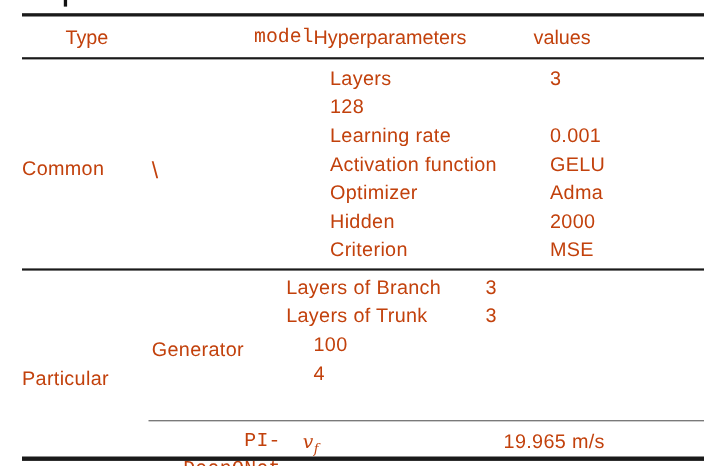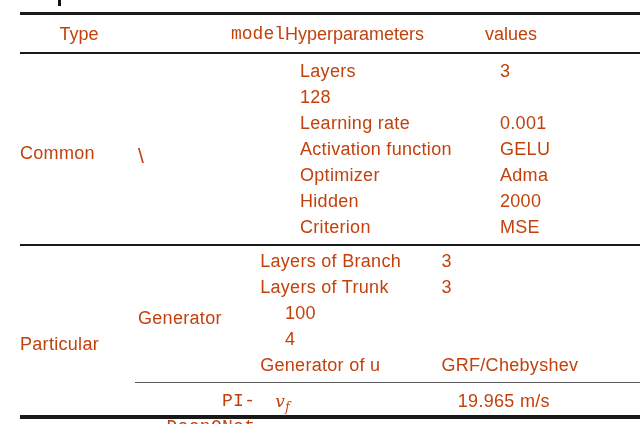--- a/index.html
+++ b/index.html
@@ -123,26 +123,20 @@
     <div class="row">
       <div class="c1"></div>
         <div class="c2"></div>
       <div class="c4">100</div>
     </div>
     <div class="row">
       <div class="c1"></div>
         <div class="c2"></div>
       <div class="c4">4</div>
     </div>
-    <div class="row">
-      <div class="c1"></div>
-        <div class="c2"></div>
-      <div class="c3">Generator of u</div>
-      <div class="c4">GRF/Chebyshev</div>
-    </div>
   </div>
 
   <div class="mlabel lbl-particular">Particular</div>
   <div class="mlabel lbl-deeponet">Generator</div>
 
   <div class="rule-partial"></div>
 
   <div class="row row-pi">
     <div class="c1"></div>
     <div class="c2">PI-DeepONet</div>

